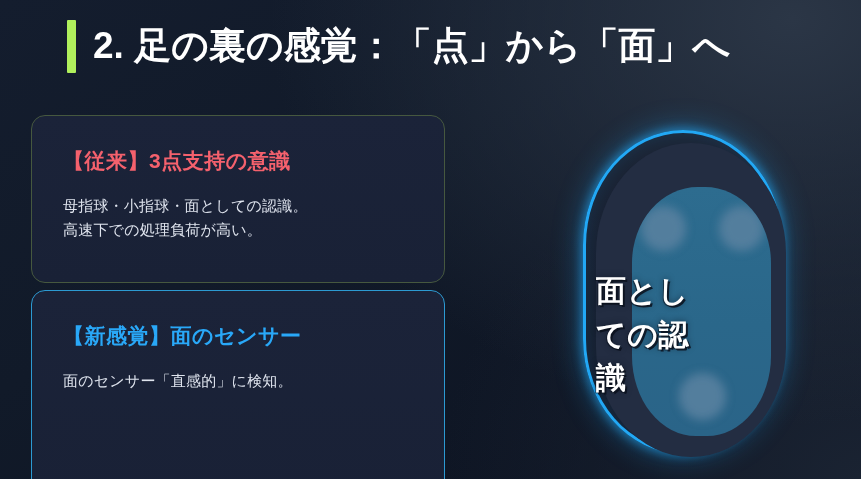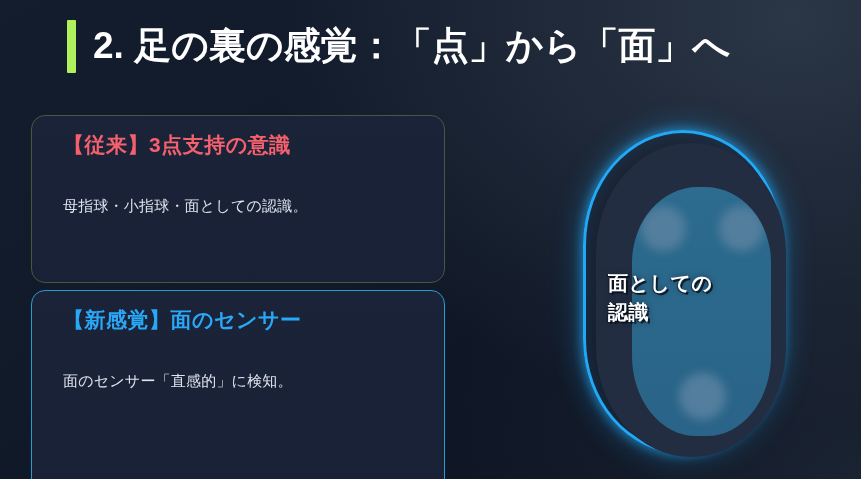--- a/index.html
+++ b/index.html
@@ -68,21 +68,21 @@
   }
   .card.new {
     top: 290px;
     height: 212px;
     border: 1px solid #2c9ad2;
     background: linear-gradient(180deg, #1b2339 0%, #192136 100%);
   }
   .card-title {
     position: absolute;
     left: 31px;
-    top: 15px;
+    top: 31px;
     font-size: 21px;
     font-weight: bold;
     letter-spacing: 0.5px;
     white-space: nowrap;
     text-align: right;
   }
   .card.old .card-title { color: #f4616d; }
   .card.new .card-title { color: #29a8f8; }
 
   .card-body {
@@ -146,25 +146,25 @@
     background: #57809f;
     filter: blur(5px);
     opacity: 0.92;
   }
   .pad.ball-left  { left: 9px;  top: 19px; width: 45px; height: 45px; }
   .pad.ball-right { left: 87px; top: 19px; width: 45px; height: 45px; }
   .pad.heel       { left: 47px; top: 186px; width: 47px; height: 47px; }
 
   .foot-label {
     position: absolute;
-    left: 12px;
+    left: 0;
     top: 126px;
     width: 120px;
     color: #ffffff;
-    font-size: 20px;
+    font-size: 30px;
     font-weight: bold;
     line-height: 1.45;
     letter-spacing: 0.5px;
     text-shadow:
       2px 2px 0 rgba(10,16,28,0.85),
       -1px 1px 0 rgba(10,16,28,0.55),
       0 0 6px rgba(10,16,28,0.6);
   }
 </style>
 </head>
@@ -174,20 +174,21 @@
 
   <div class="title-row">
     <div class="title-bar"></div>
     <div class="title-text">2. 足の裏の感覚：「点」から「面」へ</div>
   </div>
 
   <div class="card old">
     <div class="card-title">【従来】3点支持の意識</div>
     <div class="card-body">
       <div>母指球・小指球・面としての認識。</div>
+      <div>高速下での処理負荷が高い。</div>
     </div>
   </div>
 
   <div class="card new">
     <div class="card-title">【新感覚】面のセンサー</div>
     <div class="card-body">
       <div>面のセンサー「直感的」に検知。</div>
     </div>
   </div>
 

